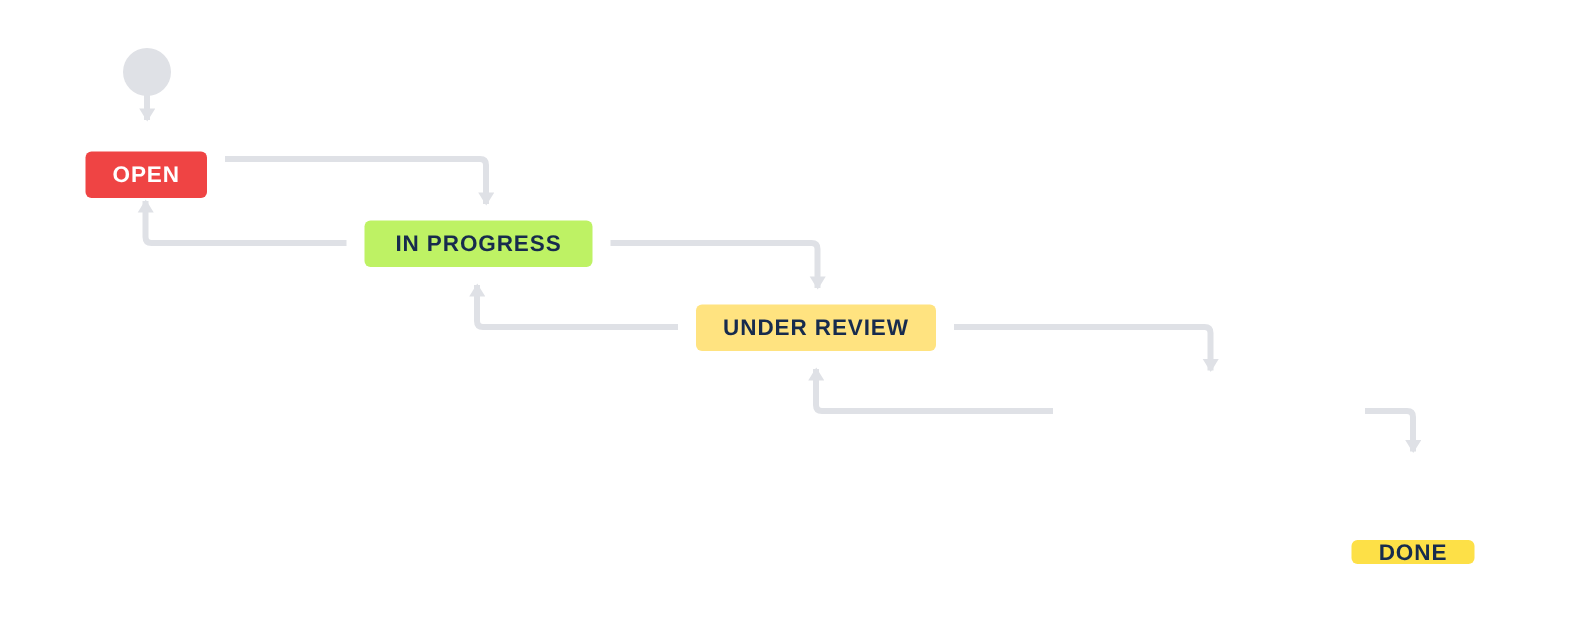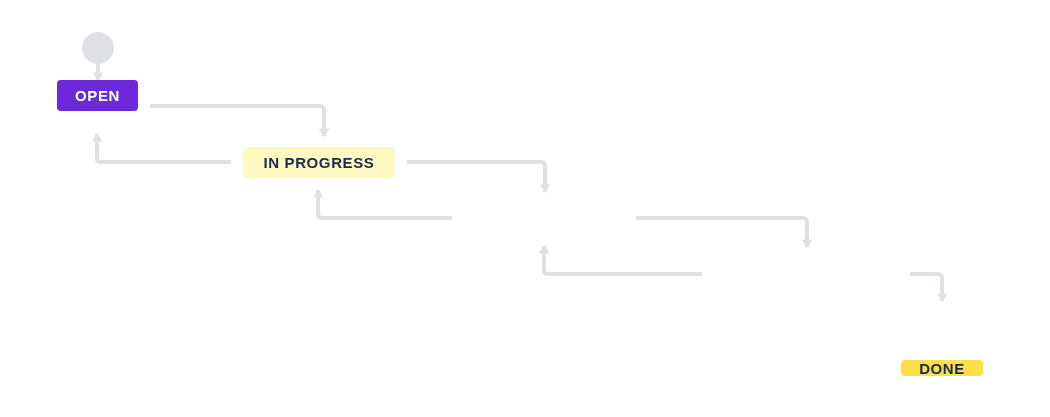--- a/index.html
+++ b/index.html
@@ -71,27 +71,30 @@
       <path d="M452,218 L322,218 Q318,218 318,214 L318,190" marker-end="url(#arrow-up)"></path>
 
       <path d="M636,218 L803,218 Q807,218 807,222 L807,247" marker-end="url(#arrow-down)"></path>
 
       <path d="M702,274 L548,274 Q544,274 544,270 L544,246" marker-end="url(#arrow-up)"></path>
 
       <path d="M910,274 L938,274 Q942,274 942,278 L942,301" marker-end="url(#arrow-down)"></path>
     </g>
   </svg>
 
-  <div class="node" style="left:57px; top:80px; width:81px; height:31px; background:#6d28d9; color:#FFFFFF;">
+  <div class="node" style="left:57px; top:101px; width:81px; height:31px; background:#ef4444; color:#FFFFFF;">
     <span class="node-label">OPEN</span>
   </div>
 
-  <div class="node" style="left:243px; top:147px; width:152px; height:31px; background:#fef9c3; color:#172B4D;">
+  <div class="node" style="left:243px; top:147px; width:152px; height:31px; background:#bef264; color:#172B4D;">
     <span class="node-label">IN PROGRESS</span>
   </div>
 
+  <div class="node" style="left:464px; top:203px; width:160px; height:31px; background:#FFE380; color:#172B4D;">
+    <span class="node-label">UNDER REVIEW</span>
+  </div>
 
 
   <div class="node" style="left:901px; top:312px; width:82px; height:16px; background:#fde047; color:#172B4D;margin-top:48px;">
     <span class="node-label">DONE</span>
   </div>
 
 </div>
 
 </body></html>

